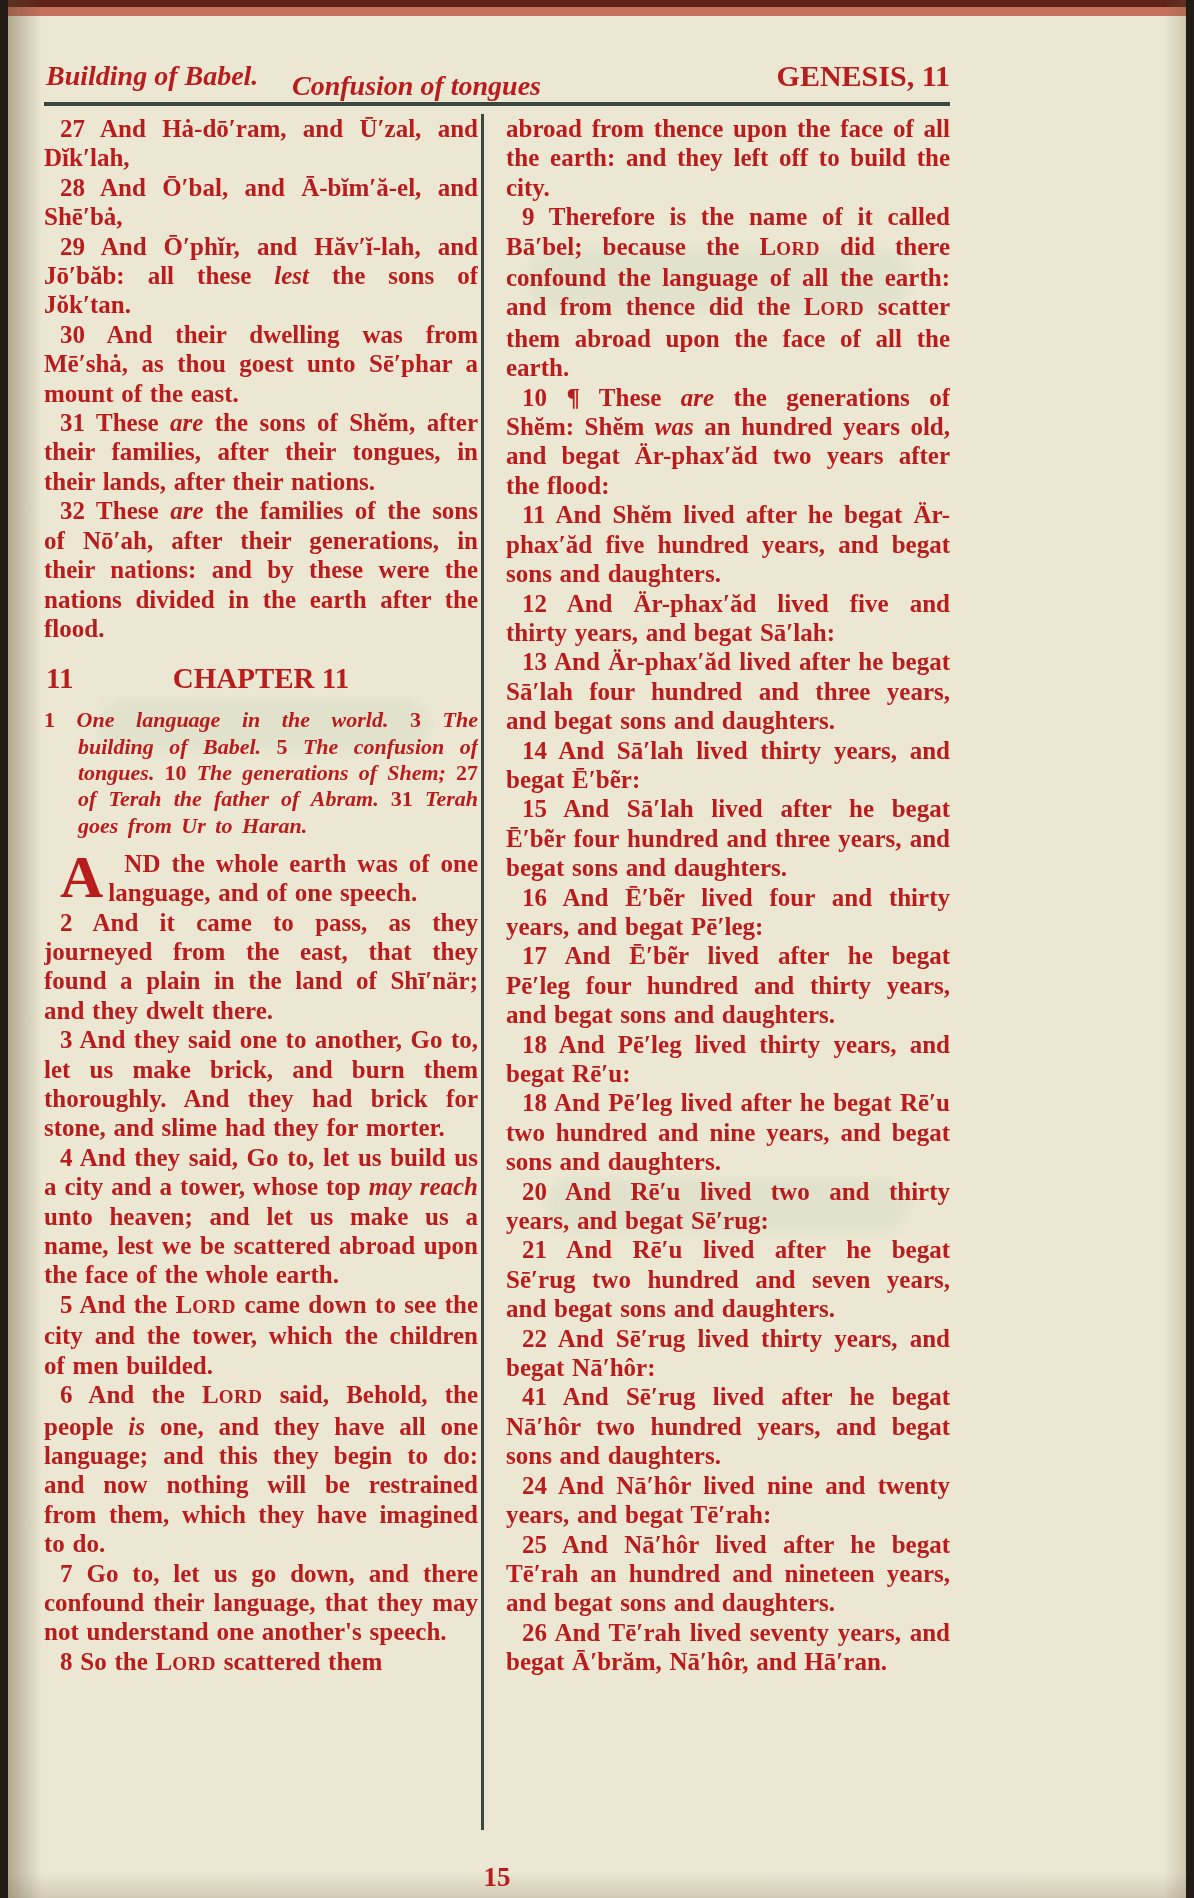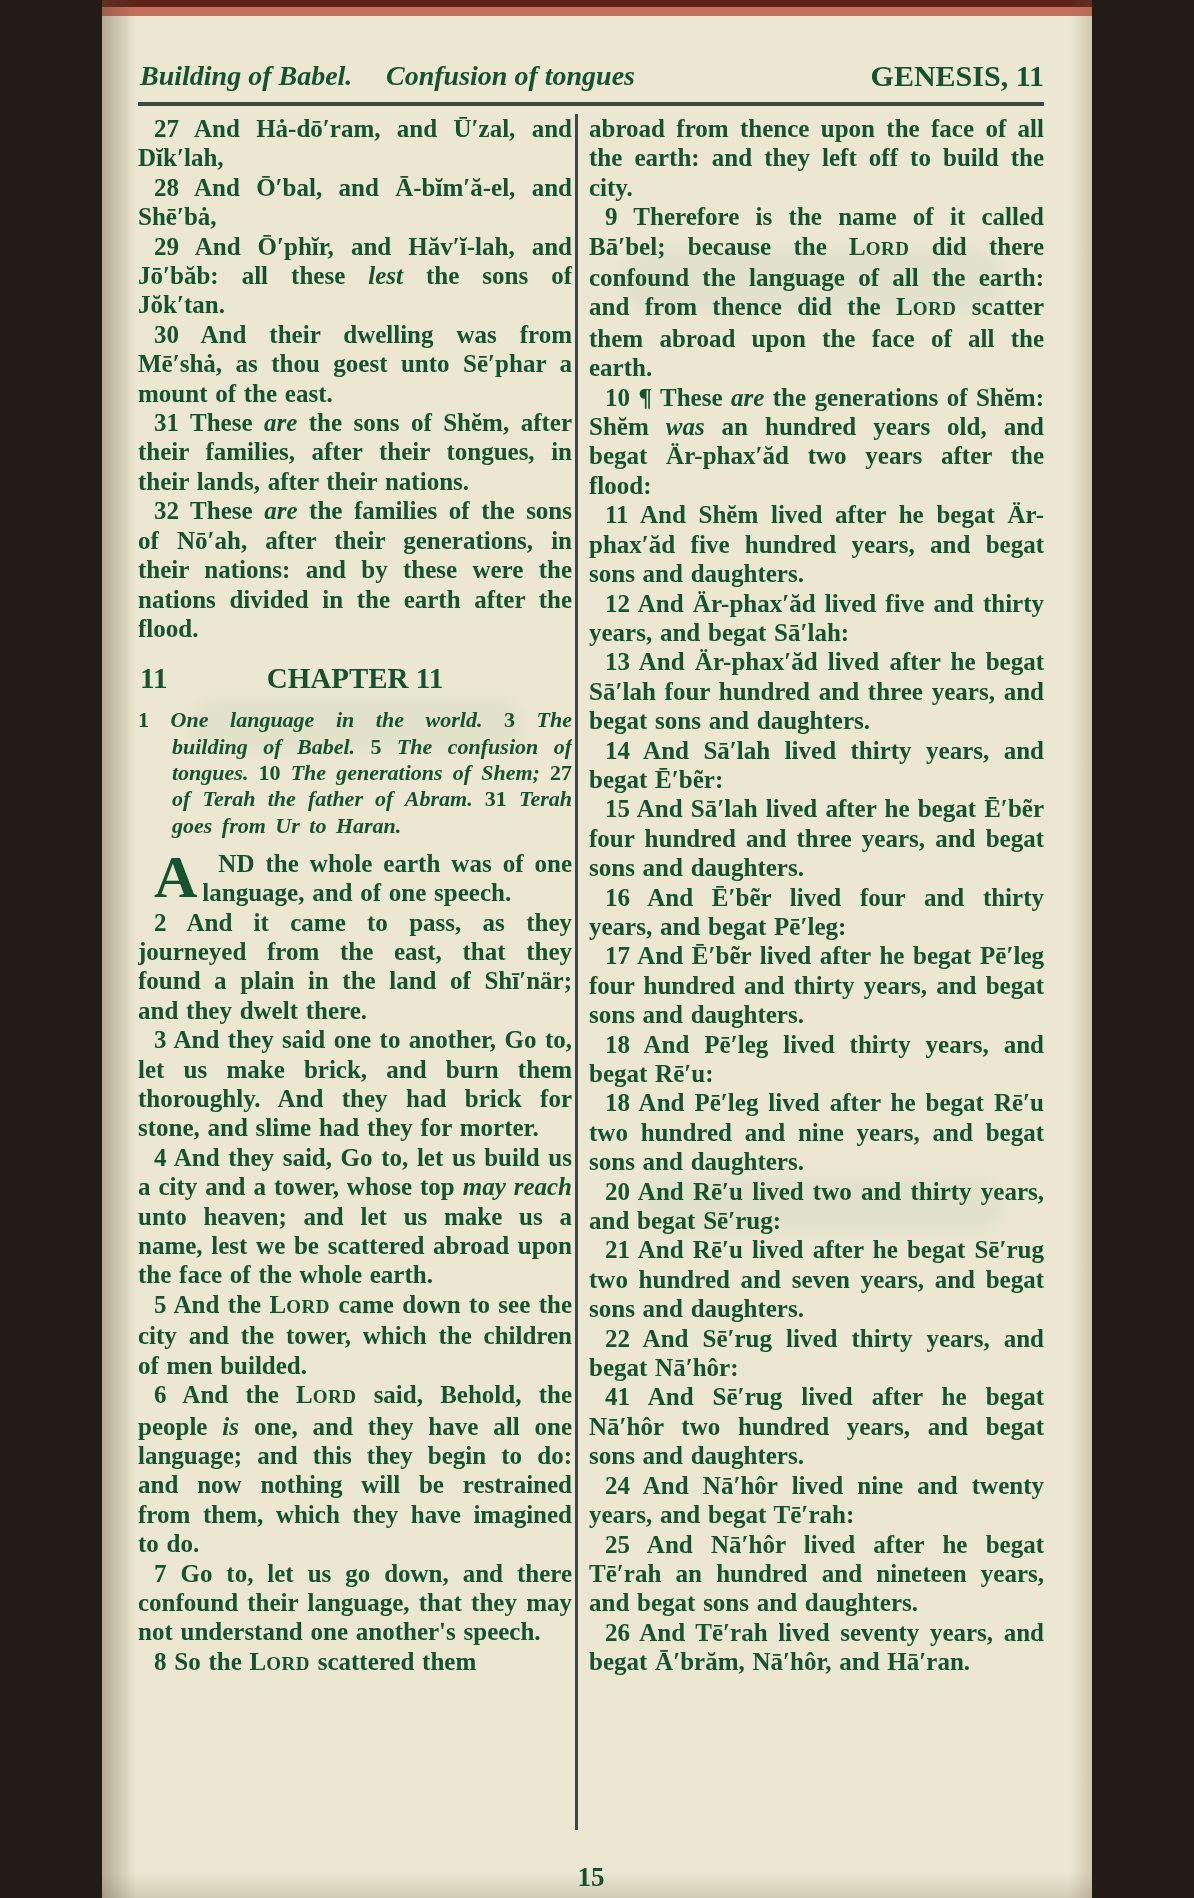--- a/index.html
+++ b/index.html
@@ -1,43 +1,43 @@
 <!DOCTYPE html>
 <html><head>
 <meta charset="utf-8">
 <style>
   html,body{margin:0;padding:0;background:#221b16;}
   .page{
-    position:relative;width:990px;height:1898px;margin:0 auto;
+    position:relative;width:1178px;height:1898px;margin:0 auto;
     background:#ebe7d2;overflow:hidden;
     font-family:"Liberation Serif","DejaVu Serif",serif;
-    color:#14532d;font-weight:bold;
+    color:#b91c1c;font-weight:bold;
   }
   .edge-top-dark{position:absolute;left:0;top:0;width:100%;height:7px;background:#5e241a;}
   .edge-top-red{position:absolute;left:0;top:7px;width:100%;height:9px;background:#c4705c;}
   .edge-left{position:absolute;left:0;top:0;width:34px;height:100%;
     background:linear-gradient(90deg,rgba(90,70,45,.38),rgba(90,70,45,0));}
   .edge-right{position:absolute;right:0;top:0;width:22px;height:100%;
     background:linear-gradient(270deg,rgba(110,90,60,.22),rgba(110,90,60,0));}
   .edge-bottom{position:absolute;left:0;bottom:0;width:100%;height:26px;
     background:linear-gradient(0deg,rgba(110,90,60,.20),rgba(110,90,60,0));}
   .ghost{position:absolute;border-radius:40px;background:rgba(140,175,155,.10);filter:blur(6px);}
 
   .textblock{position:absolute;left:36px;top:56px;width:906px;}
   .runhead{position:relative;height:44px;font-size:28px;line-height:40px;}
   .runhead .ital{font-style:italic;}
   .runhead .lhead{position:absolute;left:2px;}
-  .runhead .chead{position:absolute;left:248px;}
+  .runhead .chead{position:absolute;left:248px;margin-top:10px;}
   .runhead .book{position:absolute;right:0;font-size:30px;font-style:normal;}
   .headrule{height:0;border-top:4px solid #3c4740;margin-top:2px;}
 
   .cols{display:flex;height:1716px;overflow:hidden;margin-top:8px;}
   .col-left{width:434px;overflow:hidden;}
   .divider{width:3px;background:#3c4740;margin-left:3px;}
-  .col-right{flex:1;padding-left:11px;overflow:hidden;}
+  .col-right{flex:1;padding-left:22px;overflow:hidden;}
 
   p.v{margin:0;text-align:justify;text-indent:16px;font-size:25px;line-height:29.4px;word-spacing:1.5px;}
   p.v.cont{text-indent:0;}
   i{font-style:italic;}
   .sc .scr{font-size:.76em;letter-spacing:.5px;}
   .dc{float:left;font-size:60px;line-height:48px;margin:4px 5px 0 0;}
 
   .chapter-head{position:relative;text-align:center;font-size:29px;line-height:34px;margin:18px 0 10px;}
   .chapter-head .mnum{position:absolute;left:2px;top:0;}
   p.summary{margin:12px 0 10px;font-style:italic;font-size:22px;line-height:26.3px;

